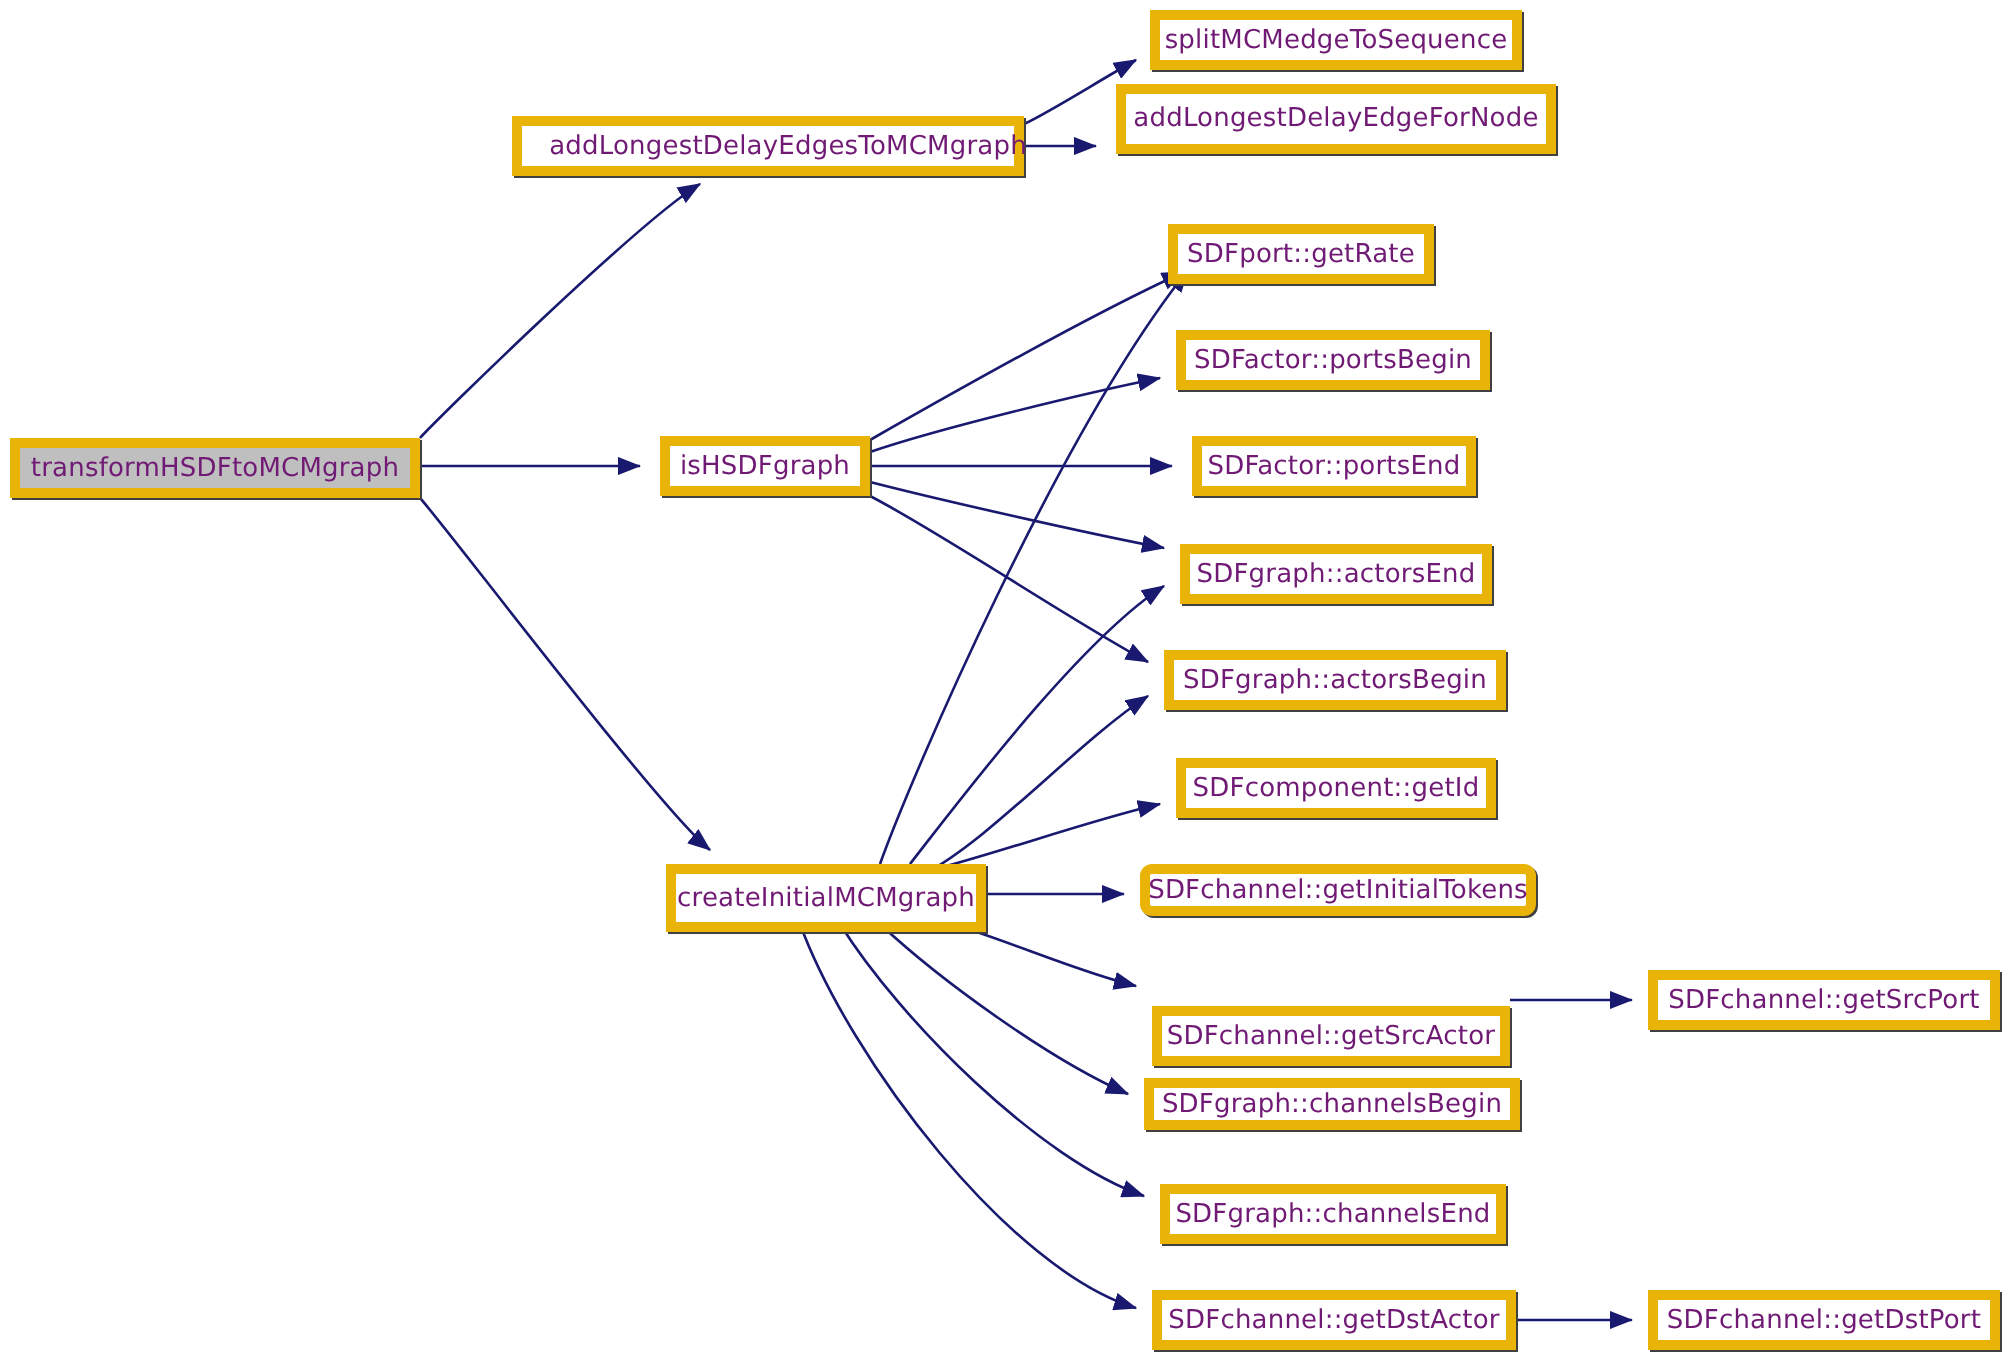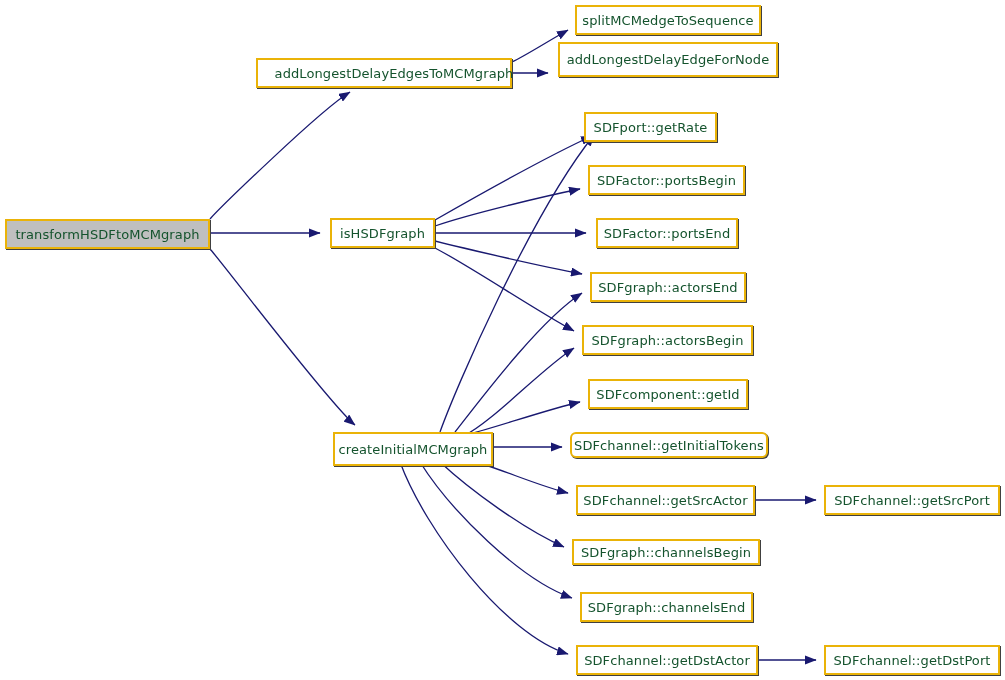--- a/index.html
+++ b/index.html
@@ -22,23 +22,23 @@
   svg.graph-canvas {
     position: absolute;
     top: 0;
     left: 0;
     width: 1005px;
     height: 680px;
   }
   .node-box {
     position: absolute;
     box-sizing: border-box;
-    border: 2px solid #eab308;
+    border: 5px solid #eab308;
     background: #ffffff;
-    color: #14532d;
+    color: #701a75;
     font-family: "DejaVu Sans", sans-serif;
     font-size: 13px;
     line-height: 1;
     display: flex;
     align-items: center;
     justify-content: center;
     white-space: nowrap;
     letter-spacing: 0.1px;
     box-shadow: 1px 1px 0 0 #404040;
   }
@@ -116,21 +116,21 @@
       </div>
       <div class="node-box" style="left: 582px; top: 325px; width: 171px; height: 30px;">
         <span class="node-label">SDFgraph::actorsBegin</span>
       </div>
       <div class="node-box" style="left: 588px; top: 379px; width: 160px; height: 30px;">
         <span class="node-label">SDFcomponent::getId</span>
       </div>
       <div class="node-box" style="left: 570px; top: 432px; width: 198px; height: 26px; border-radius: 6px;">
         <span class="node-label">SDFchannel::getInitialTokens</span>
       </div>
-      <div class="node-box" style="left: 576px; top: 485px; width: 179px; height: 30px;">
+      <div class="node-box" style="left: 576px; top: 503px; width: 179px; height: 30px;">
         <span class="node-label">SDFchannel::getSrcActor</span>
       </div>
       <div class="node-box" style="left: 572px; top: 539px; width: 188px; height: 26px;">
         <span class="node-label">SDFgraph::channelsBegin</span>
       </div>
       <div class="node-box" style="left: 580px; top: 592px; width: 173px; height: 30px;">
         <span class="node-label">SDFgraph::channelsEnd</span>
       </div>
       <div class="node-box" style="left: 576px; top: 645px; width: 182px; height: 30px;">
         <span class="node-label">SDFchannel::getDstActor</span>

